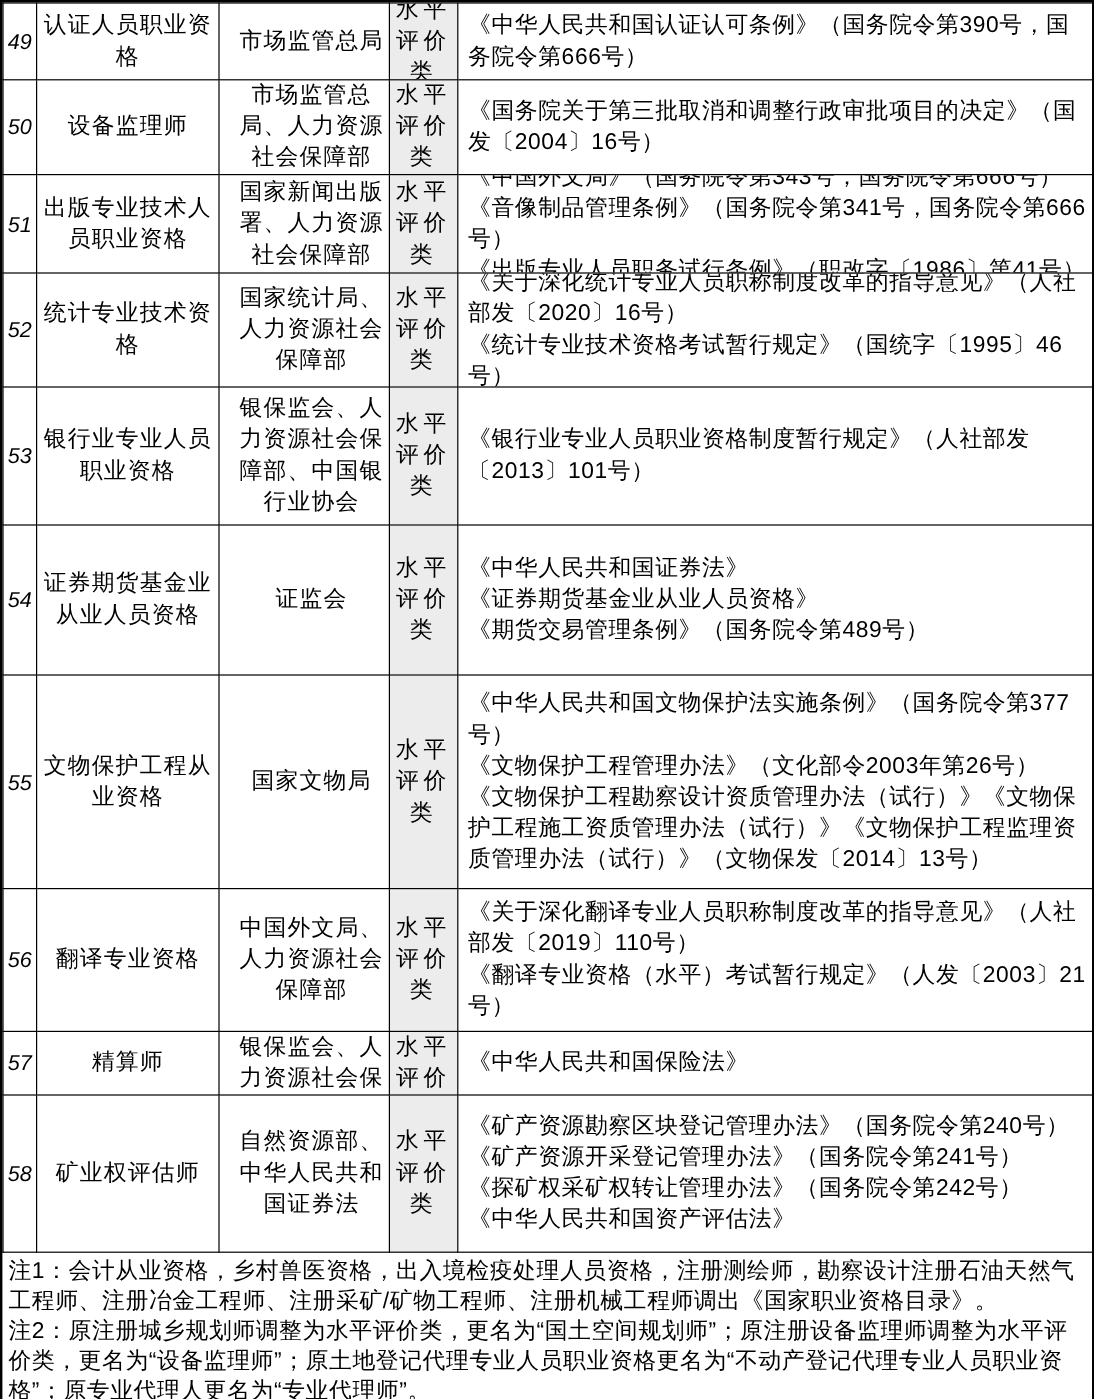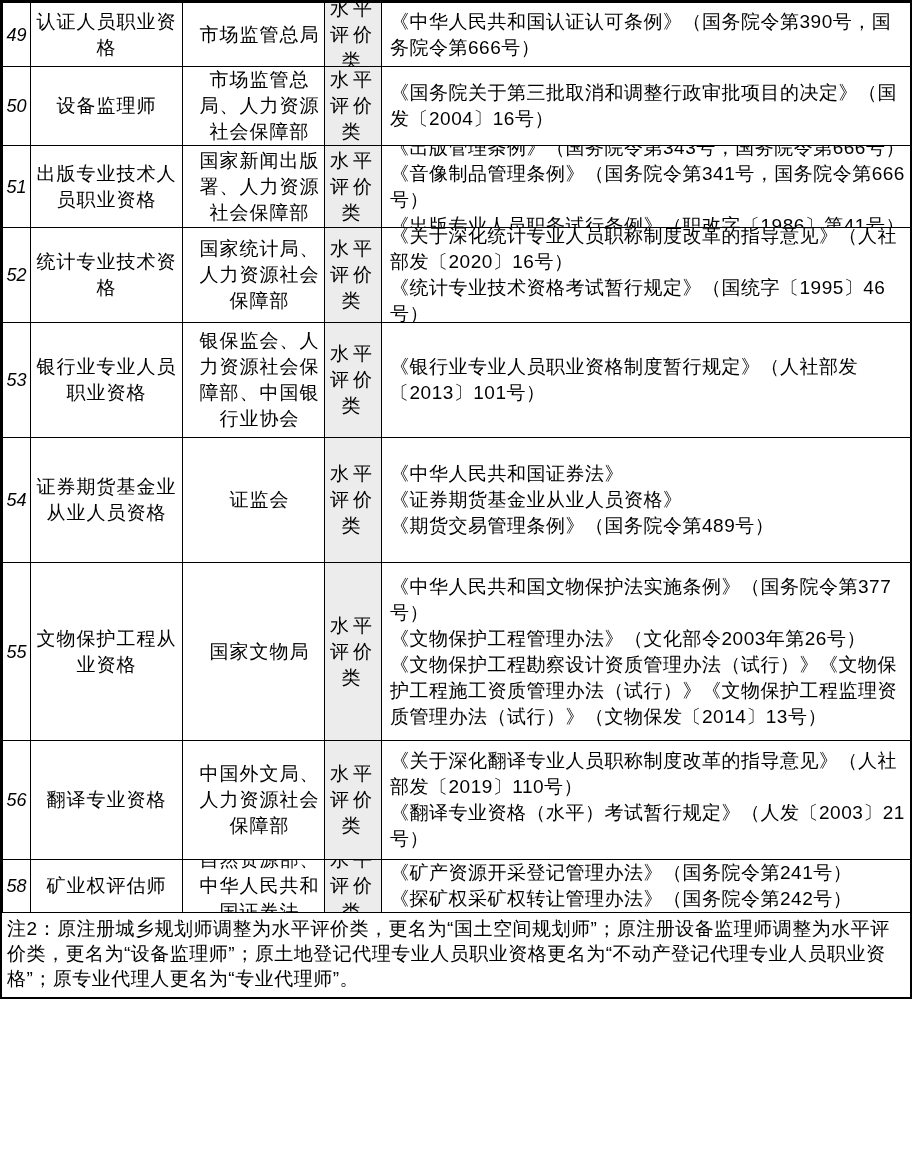--- a/index.html
+++ b/index.html
@@ -139,21 +139,21 @@
       <div class="clip">出版专业技术人员职业资格</div>
     </td>
     <td class="cell-dept">
       <div class="clip">国家新闻出版署、人力资源社会保障部</div>
     </td>
     <td class="cell-cat">
       <div class="clip">水平评价类</div>
     </td>
     <td class="cell-basis">
       <div class="clip">
-                <div class="basis-line">《出版管理条例》（国务院令第343号，国务院令第666号）</div>
+                <div class="basis-line">《中国外文局》（国务院令第343号，国务院令第666号）</div>
                 <div class="basis-line">《音像制品管理条例》（国务院令第341号，国务院令第666号）</div>
                 <div class="basis-line">《出版专业人员职务试行条例》（职改字〔1986〕第41号）</div>
               </div>
     </td>
   </tr>
           <tr class="trow">
     <td class="cell-num">
       <div class="clip">52</div>
     </td>
     <td class="cell-name">
@@ -243,20 +243,39 @@
     <td class="cell-dept">
       <div class="clip">中国外文局、人力资源社会保障部</div>
     </td>
     <td class="cell-cat">
       <div class="clip">水平评价类</div>
     </td>
     <td class="cell-basis">
       <div class="clip">
                 <div class="basis-line">《关于深化翻译专业人员职称制度改革的指导意见》（人社部发〔2019〕110号）</div>
                 <div class="basis-line">《翻译专业资格（水平）考试暂行规定》（人发〔2003〕21号）</div>
+              </div>
+    </td>
+  </tr>
+          <tr class="trow">
+    <td class="cell-num">
+      <div class="clip">57</div>
+    </td>
+    <td class="cell-name">
+      <div class="clip">精算师</div>
+    </td>
+    <td class="cell-dept">
+      <div class="clip">银保监会、人力资源社会保</div>
+    </td>
+    <td class="cell-cat">
+      <div class="clip">水平评价</div>
+    </td>
+    <td class="cell-basis">
+      <div class="clip">
+                <div class="basis-line">《中华人民共和国保险法》</div>
               </div>
     </td>
   </tr>
           <tr class="trow">
     <td class="cell-num">
       <div class="clip">58</div>
     </td>
     <td class="cell-name">
       <div class="clip">矿业权评估师</div>
     </td>
@@ -271,16 +290,17 @@
                 <div class="basis-line">《矿产资源勘察区块登记管理办法》（国务院令第240号）</div>
                 <div class="basis-line">《矿产资源开采登记管理办法》（国务院令第241号）</div>
                 <div class="basis-line">《探矿权采矿权转让管理办法》（国务院令第242号）</div>
                 <div class="basis-line">《中华人民共和国资产评估法》</div>
               </div>
     </td>
   </tr>
         </tbody>
     </table>
     <div class="notes">
+      <p>注1：会计从业资格，乡村兽医资格，出入境检疫处理人员资格，注册测绘师，勘察设计注册石油天然气工程师、注册冶金工程师、注册采矿/矿物工程师、注册机械工程师调出《国家职业资格目录》。</p>
       <p>注2：原注册城乡规划师调整为水平评价类，更名为“国土空间规划师”；原注册设备监理师调整为水平评价类，更名为“设备监理师”；原土地登记代理专业人员职业资格更名为“不动产登记代理专业人员职业资格”；原专业代理人更名为“专业代理师”。</p>
     </div>
   </div>
 </div>
 
 </body></html>

